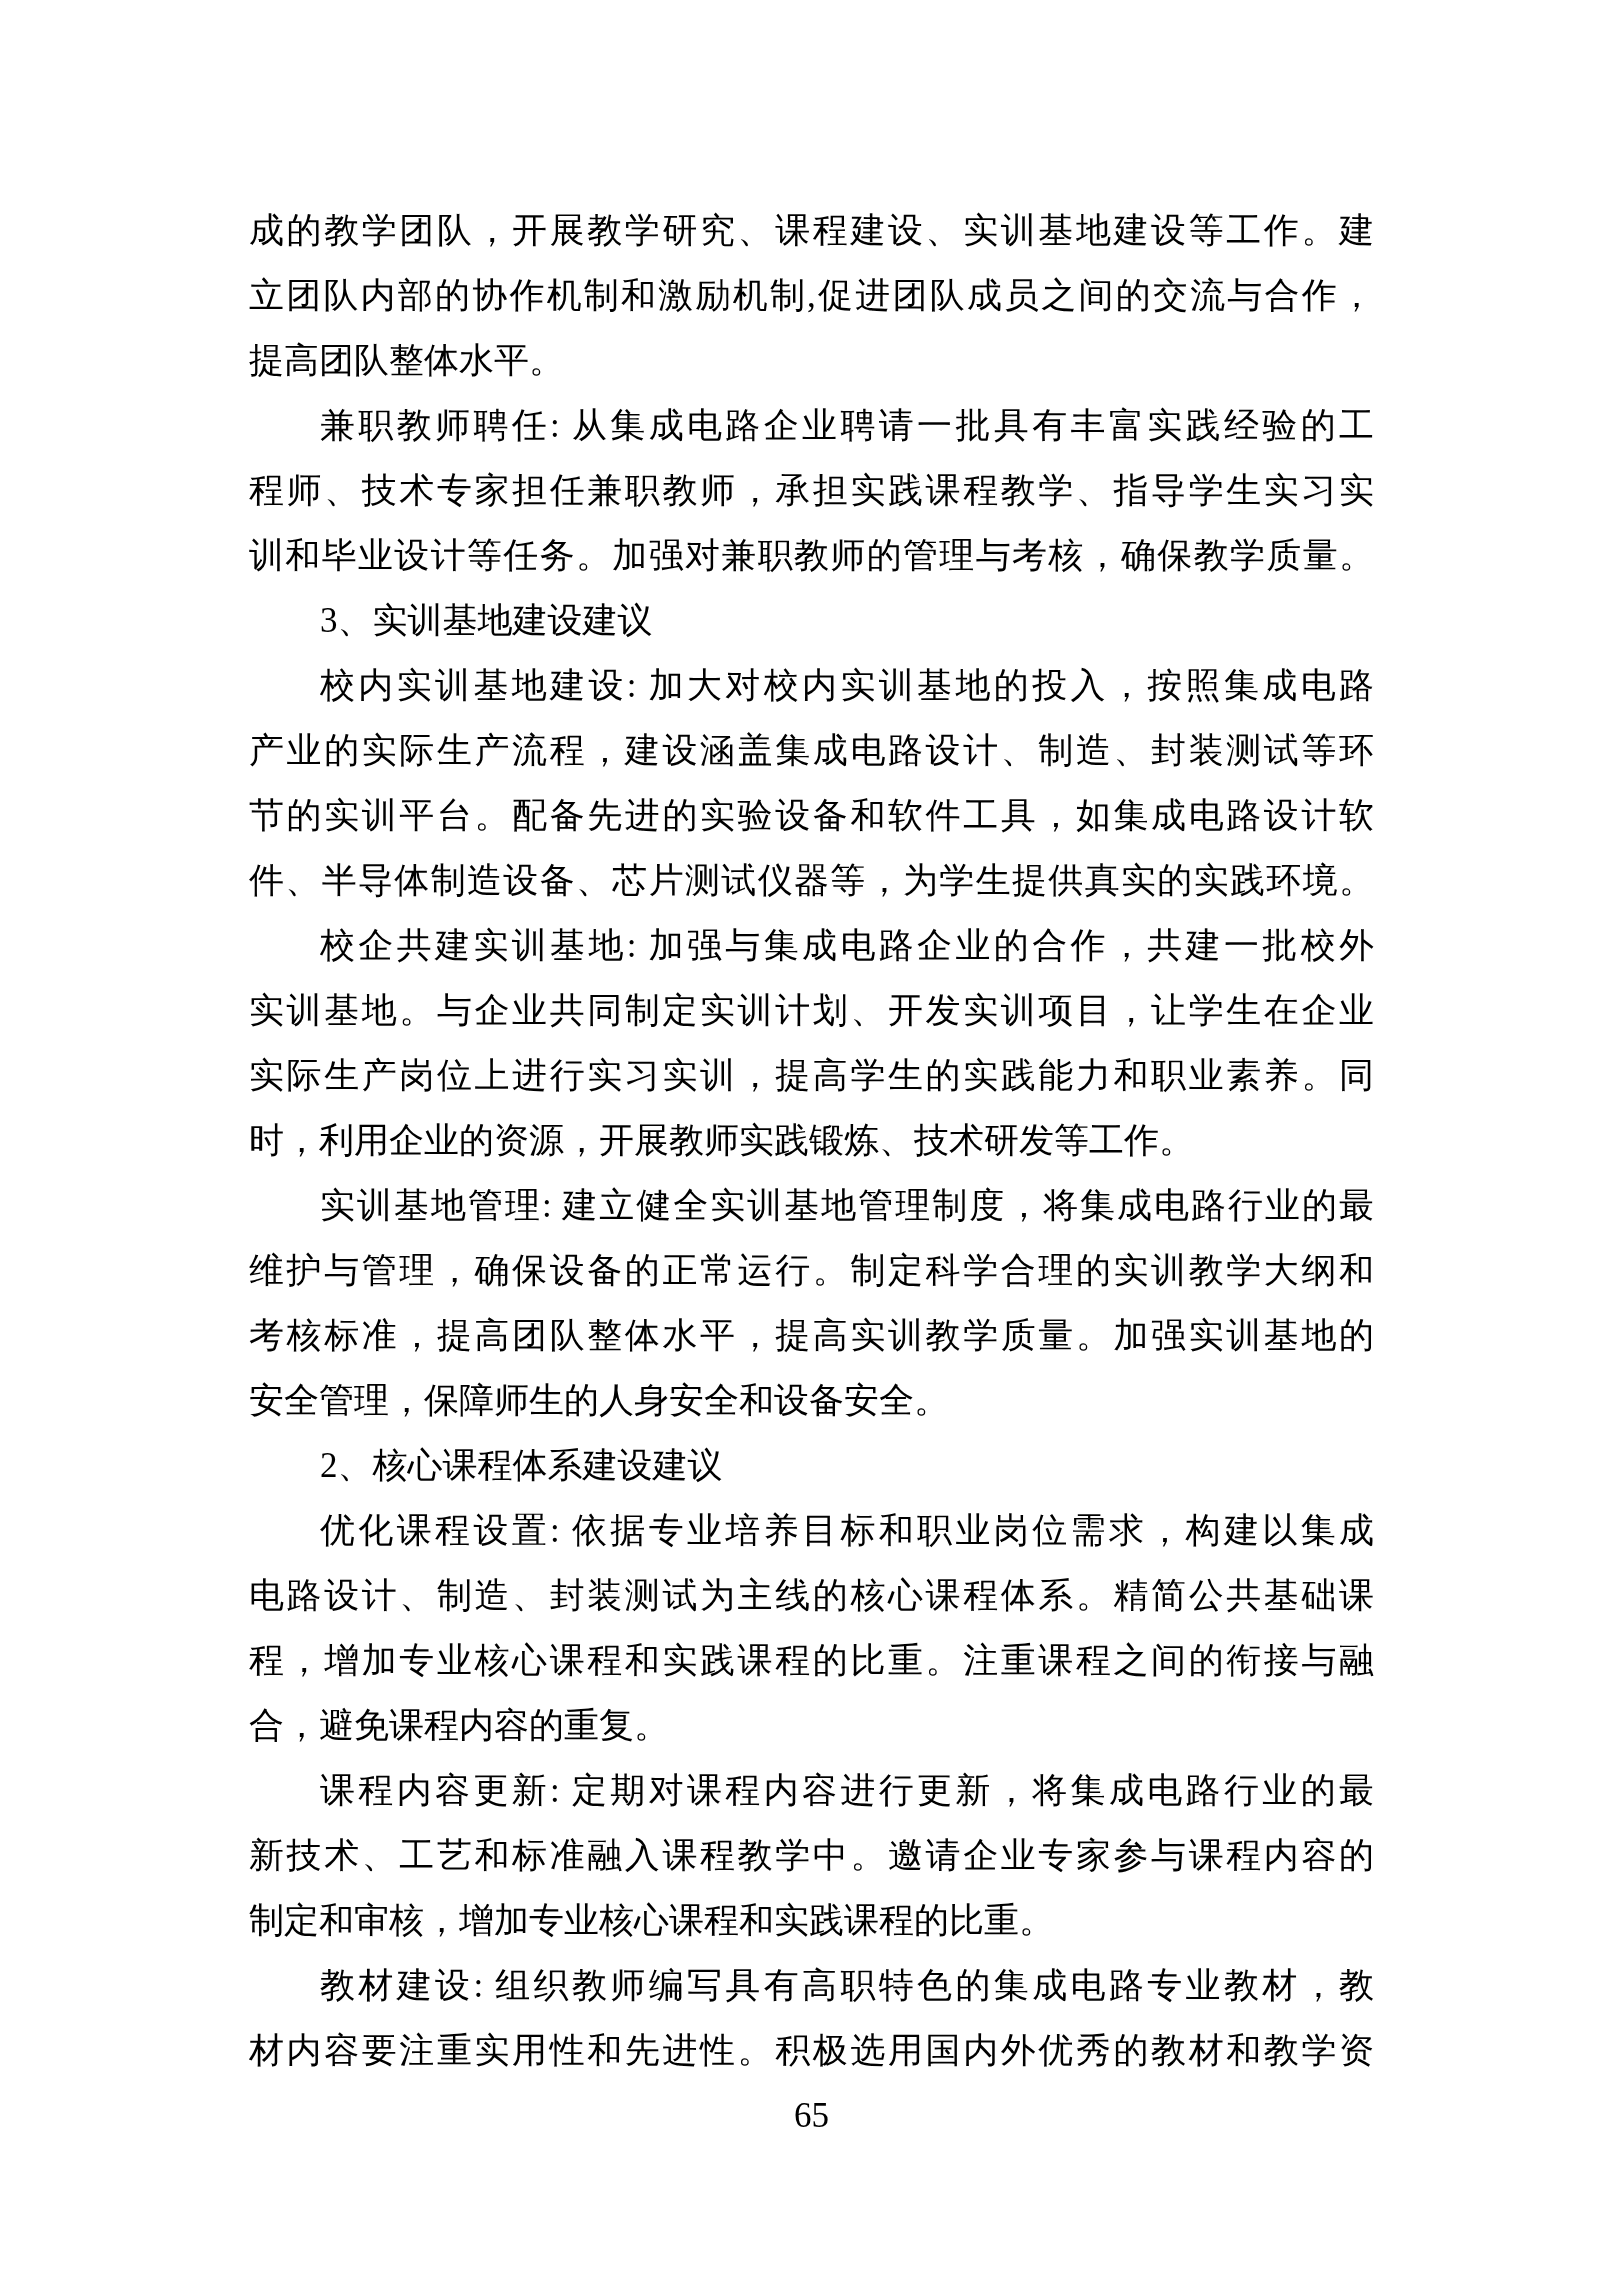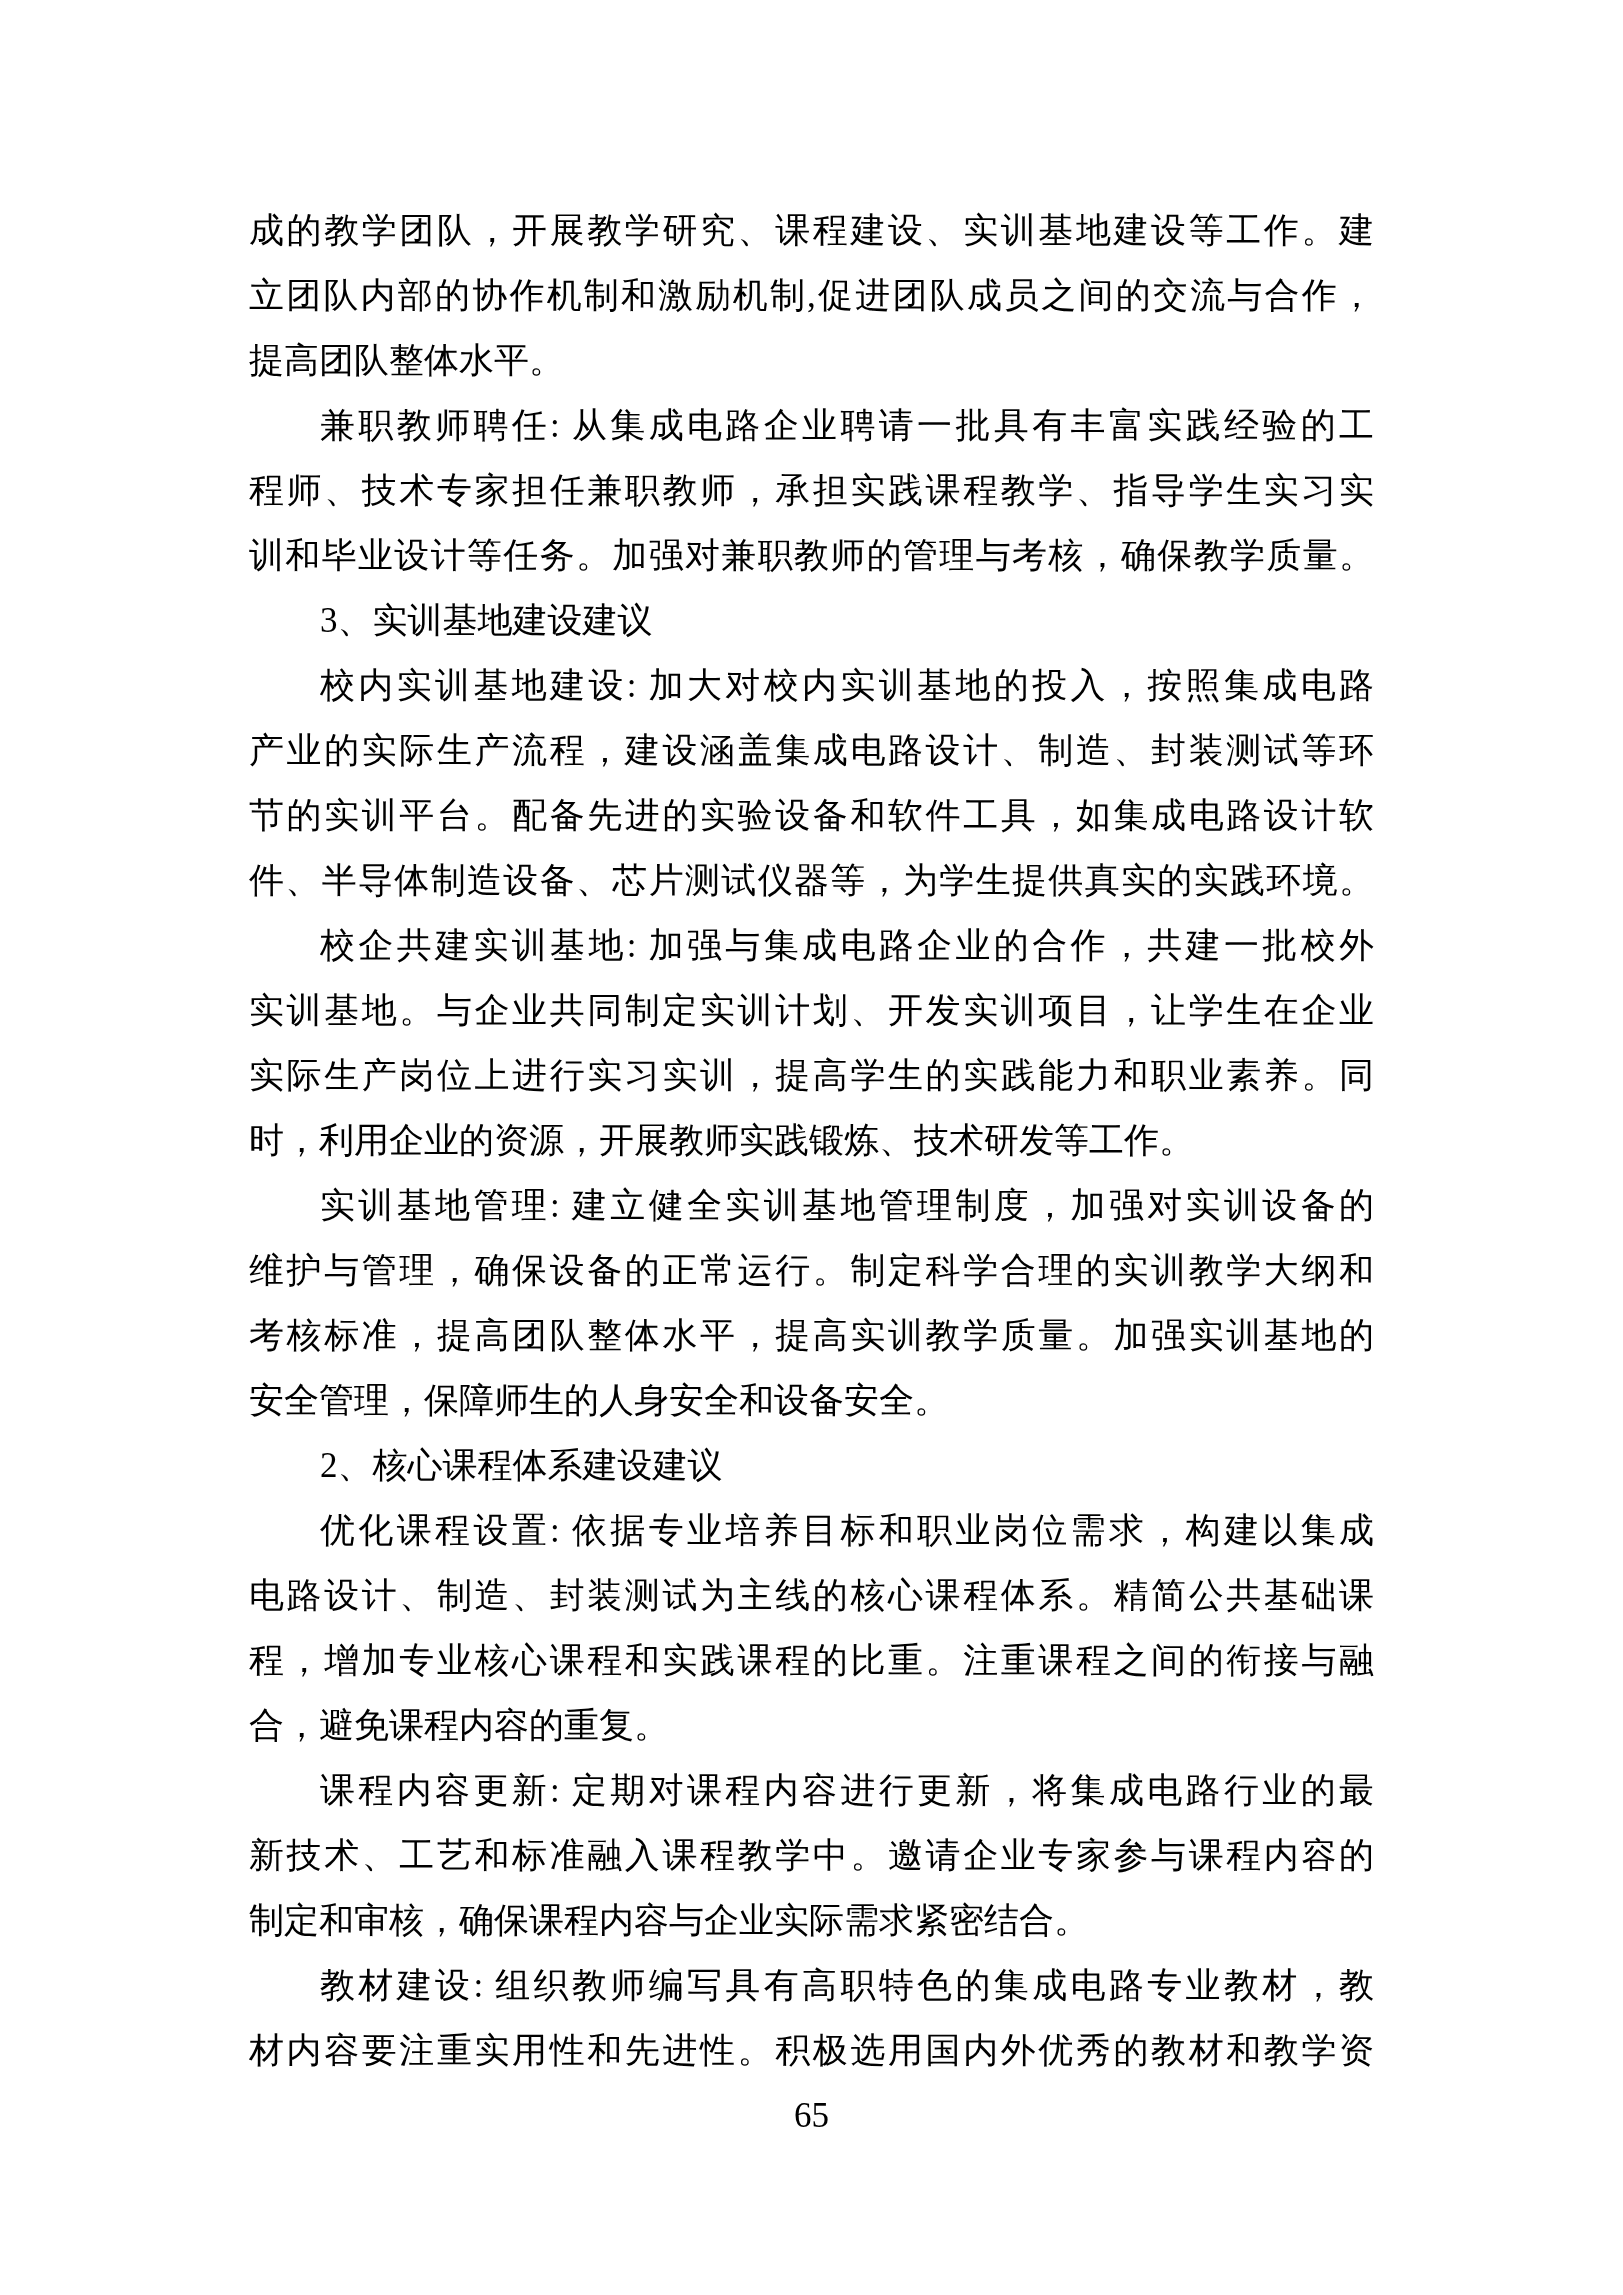--- a/index.html
+++ b/index.html
@@ -56,30 +56,30 @@
       <div class="line fill"><span>训和毕业设计等任务。加强对兼职教师的管理与考核，确保教学质量。</span></div>
       <div class="line indent"><span>3、实训基地建设建议</span></div>
       <div class="line indent fill"><span class="lead">校内实训基地建设:</span><span> 加大对校内实训基地的投入，按照集成电路</span></div>
       <div class="line fill"><span>产业的实际生产流程，建设涵盖集成电路设计、制造、封装测试等环</span></div>
       <div class="line fill"><span>节的实训平台。配备先进的实验设备和软件工具，如集成电路设计软</span></div>
       <div class="line fill"><span>件、半导体制造设备、芯片测试仪器等，为学生提供真实的实践环境。</span></div>
       <div class="line indent fill"><span class="lead">校企共建实训基地:</span><span> 加强与集成电路企业的合作，共建一批校外</span></div>
       <div class="line fill"><span>实训基地。与企业共同制定实训计划、开发实训项目，让学生在企业</span></div>
       <div class="line fill"><span>实际生产岗位上进行实习实训，提高学生的实践能力和职业素养。同</span></div>
       <div class="line"><span>时，利用企业的资源，开展教师实践锻炼、技术研发等工作。</span></div>
-      <div class="line indent fill"><span class="lead">实训基地管理:</span><span> 建立健全实训基地管理制度，加强对实训设备的</span></div>
+      <div class="line indent fill"><span class="lead">实训基地管理:</span><span> 建立健全实训基地管理制度，将集成电路行业的最</span></div>
       <div class="line fill"><span>维护与管理，确保设备的正常运行。制定科学合理的实训教学大纲和</span></div>
       <div class="line fill"><span>考核标准，提高团队整体水平，提高实训教学质量。加强实训基地的</span></div>
       <div class="line"><span>安全管理，保障师生的人身安全和设备安全。</span></div>
       <div class="line indent"><span>2、核心课程体系建设建议</span></div>
       <div class="line indent fill"><span class="lead">优化课程设置:</span><span> 依据专业培养目标和职业岗位需求，构建以集成</span></div>
       <div class="line fill"><span>电路设计、制造、封装测试为主线的核心课程体系。精简公共基础课</span></div>
       <div class="line fill"><span>程，增加专业核心课程和实践课程的比重。注重课程之间的衔接与融</span></div>
       <div class="line"><span>合，避免课程内容的重复。</span></div>
       <div class="line indent fill"><span class="lead">课程内容更新:</span><span> 定期对课程内容进行更新，将集成电路行业的最</span></div>
       <div class="line fill"><span>新技术、工艺和标准融入课程教学中。邀请企业专家参与课程内容的</span></div>
-      <div class="line"><span>制定和审核，确保课程内容与企业实际需求紧密结合。</span></div>
+      <div class="line"><span>制定和审核，增加专业核心课程和实践课程的比重。</span></div>
       <div class="line indent fill"><span class="lead">教材建设:</span><span> 组织教师编写具有高职特色的集成电路专业教材，教</span></div>
       <div class="line fill"><span>材内容要注重实用性和先进性。积极选用国内外优秀的教材和教学资</span></div>
     </div>
   <div class="page-num">65</div>
 </div>
 
 
 </body></html>

